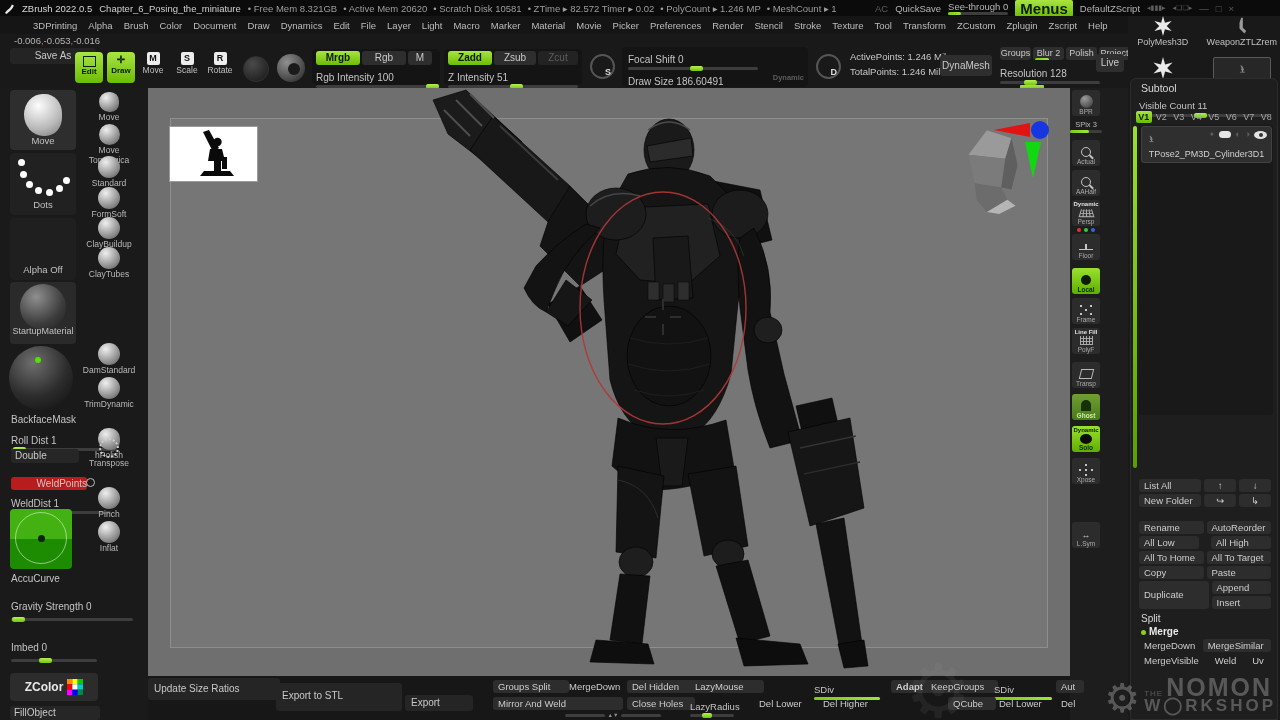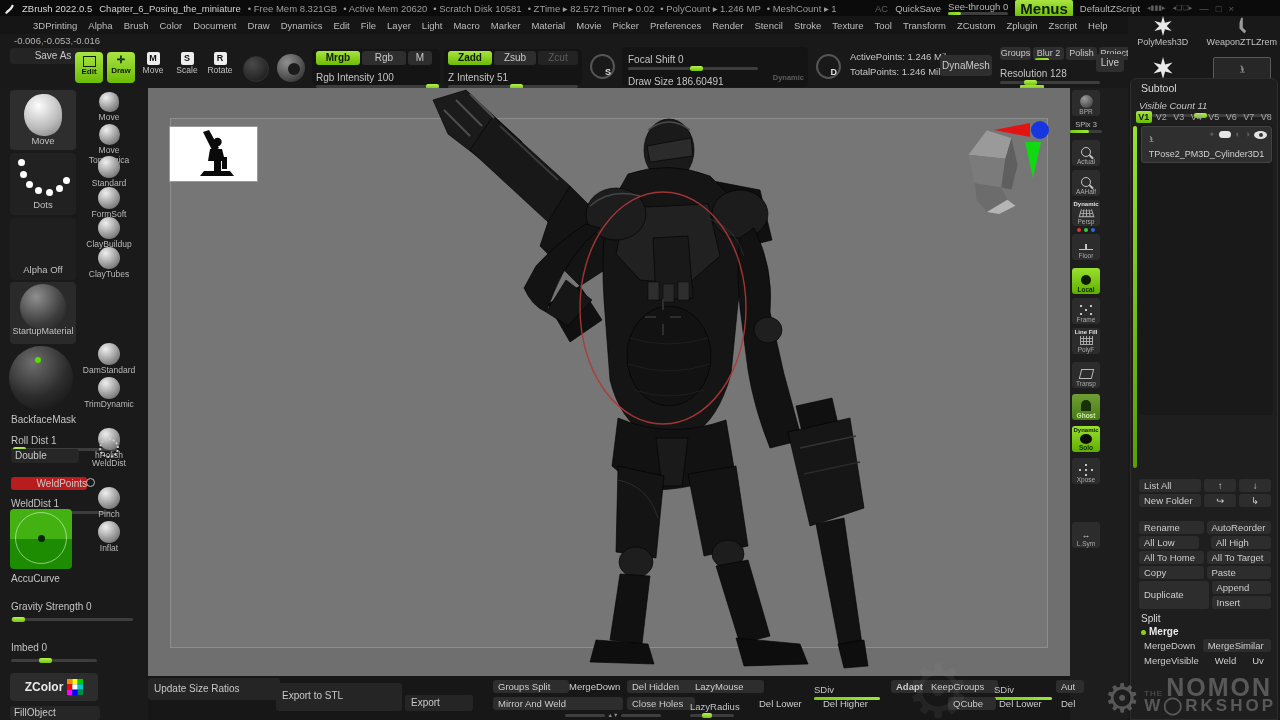--- a/index.html
+++ b/index.html
@@ -330,21 +330,21 @@
     <div class="bitem" style="top:289px;">
       <div class="sph" style="width:22px;height:22px;margin:0 auto;"></div>
       <div>TrimDynamic</div>
     </div>
     <div class="bitem" style="top:320px;margin-top:20px;">
       <div class="sph" style="width:22px;height:22px;margin:0 auto;border-radius:50% 50% 42% 58%;"></div>
       <div>hPolish</div>
     </div>
     <div class="bitem" style="top:350px;">
       <div style="width:20px;height:20px;margin:0 auto;border:2px dotted #cdcdcd;border-radius:50%;box-sizing:border-box;"></div>
-      <div>WeldDist</div>
+      <div>Transpose</div>
     </div>
     <div class="bitem" style="top:399px;">
       <div class="sph" style="width:22px;height:22px;margin:0 auto;"></div>
       <div>Pinch</div>
     </div>
     <div class="bitem" style="top:433px;">
       <div class="sph" style="width:22px;height:22px;margin:0 auto;"></div>
       <div>Inflat</div>
     </div>
 
@@ -569,21 +569,21 @@
               </g>
             </svg>
         </div>
         <div style="font-size:9px;color:#c0c0c0;">TPose2_PM3D_C</div>
       </div>
     </div>
 
     <div class="abs" style="left:2px;top:62px;right:2px;bottom:0;background:#1e1e1e;border:1px solid #2c2c2c;border-radius:6px 6px 0 0;box-sizing:border-box;">
       <div class="abs" style="left:10px;top:3px;font-size:10.5px;color:#d8d8d8;">Subtool</div>
       <div class="abs" style="left:8px;top:16px;right:8px;">
-        <span class="lab" style="font-size:9.5px;font-style:italic;">Visible Count 11</span>
+        <span class="lab" style="font-size:9.5px;">Visible Count 11</span>
         <div class="track" style="margin-top:1px;">
             <span class="nub" style="left:42%;"></span>
           </div>
       </div>
       <div class="abs" style="left:5px;top:32px;right:3px;display:flex;gap:2px;">
 
       <span class="vtab on">V1</span>
           <span class="vtab">V2</span>
           <span class="vtab">V3</span>
           <span class="vtab">V4</span>

